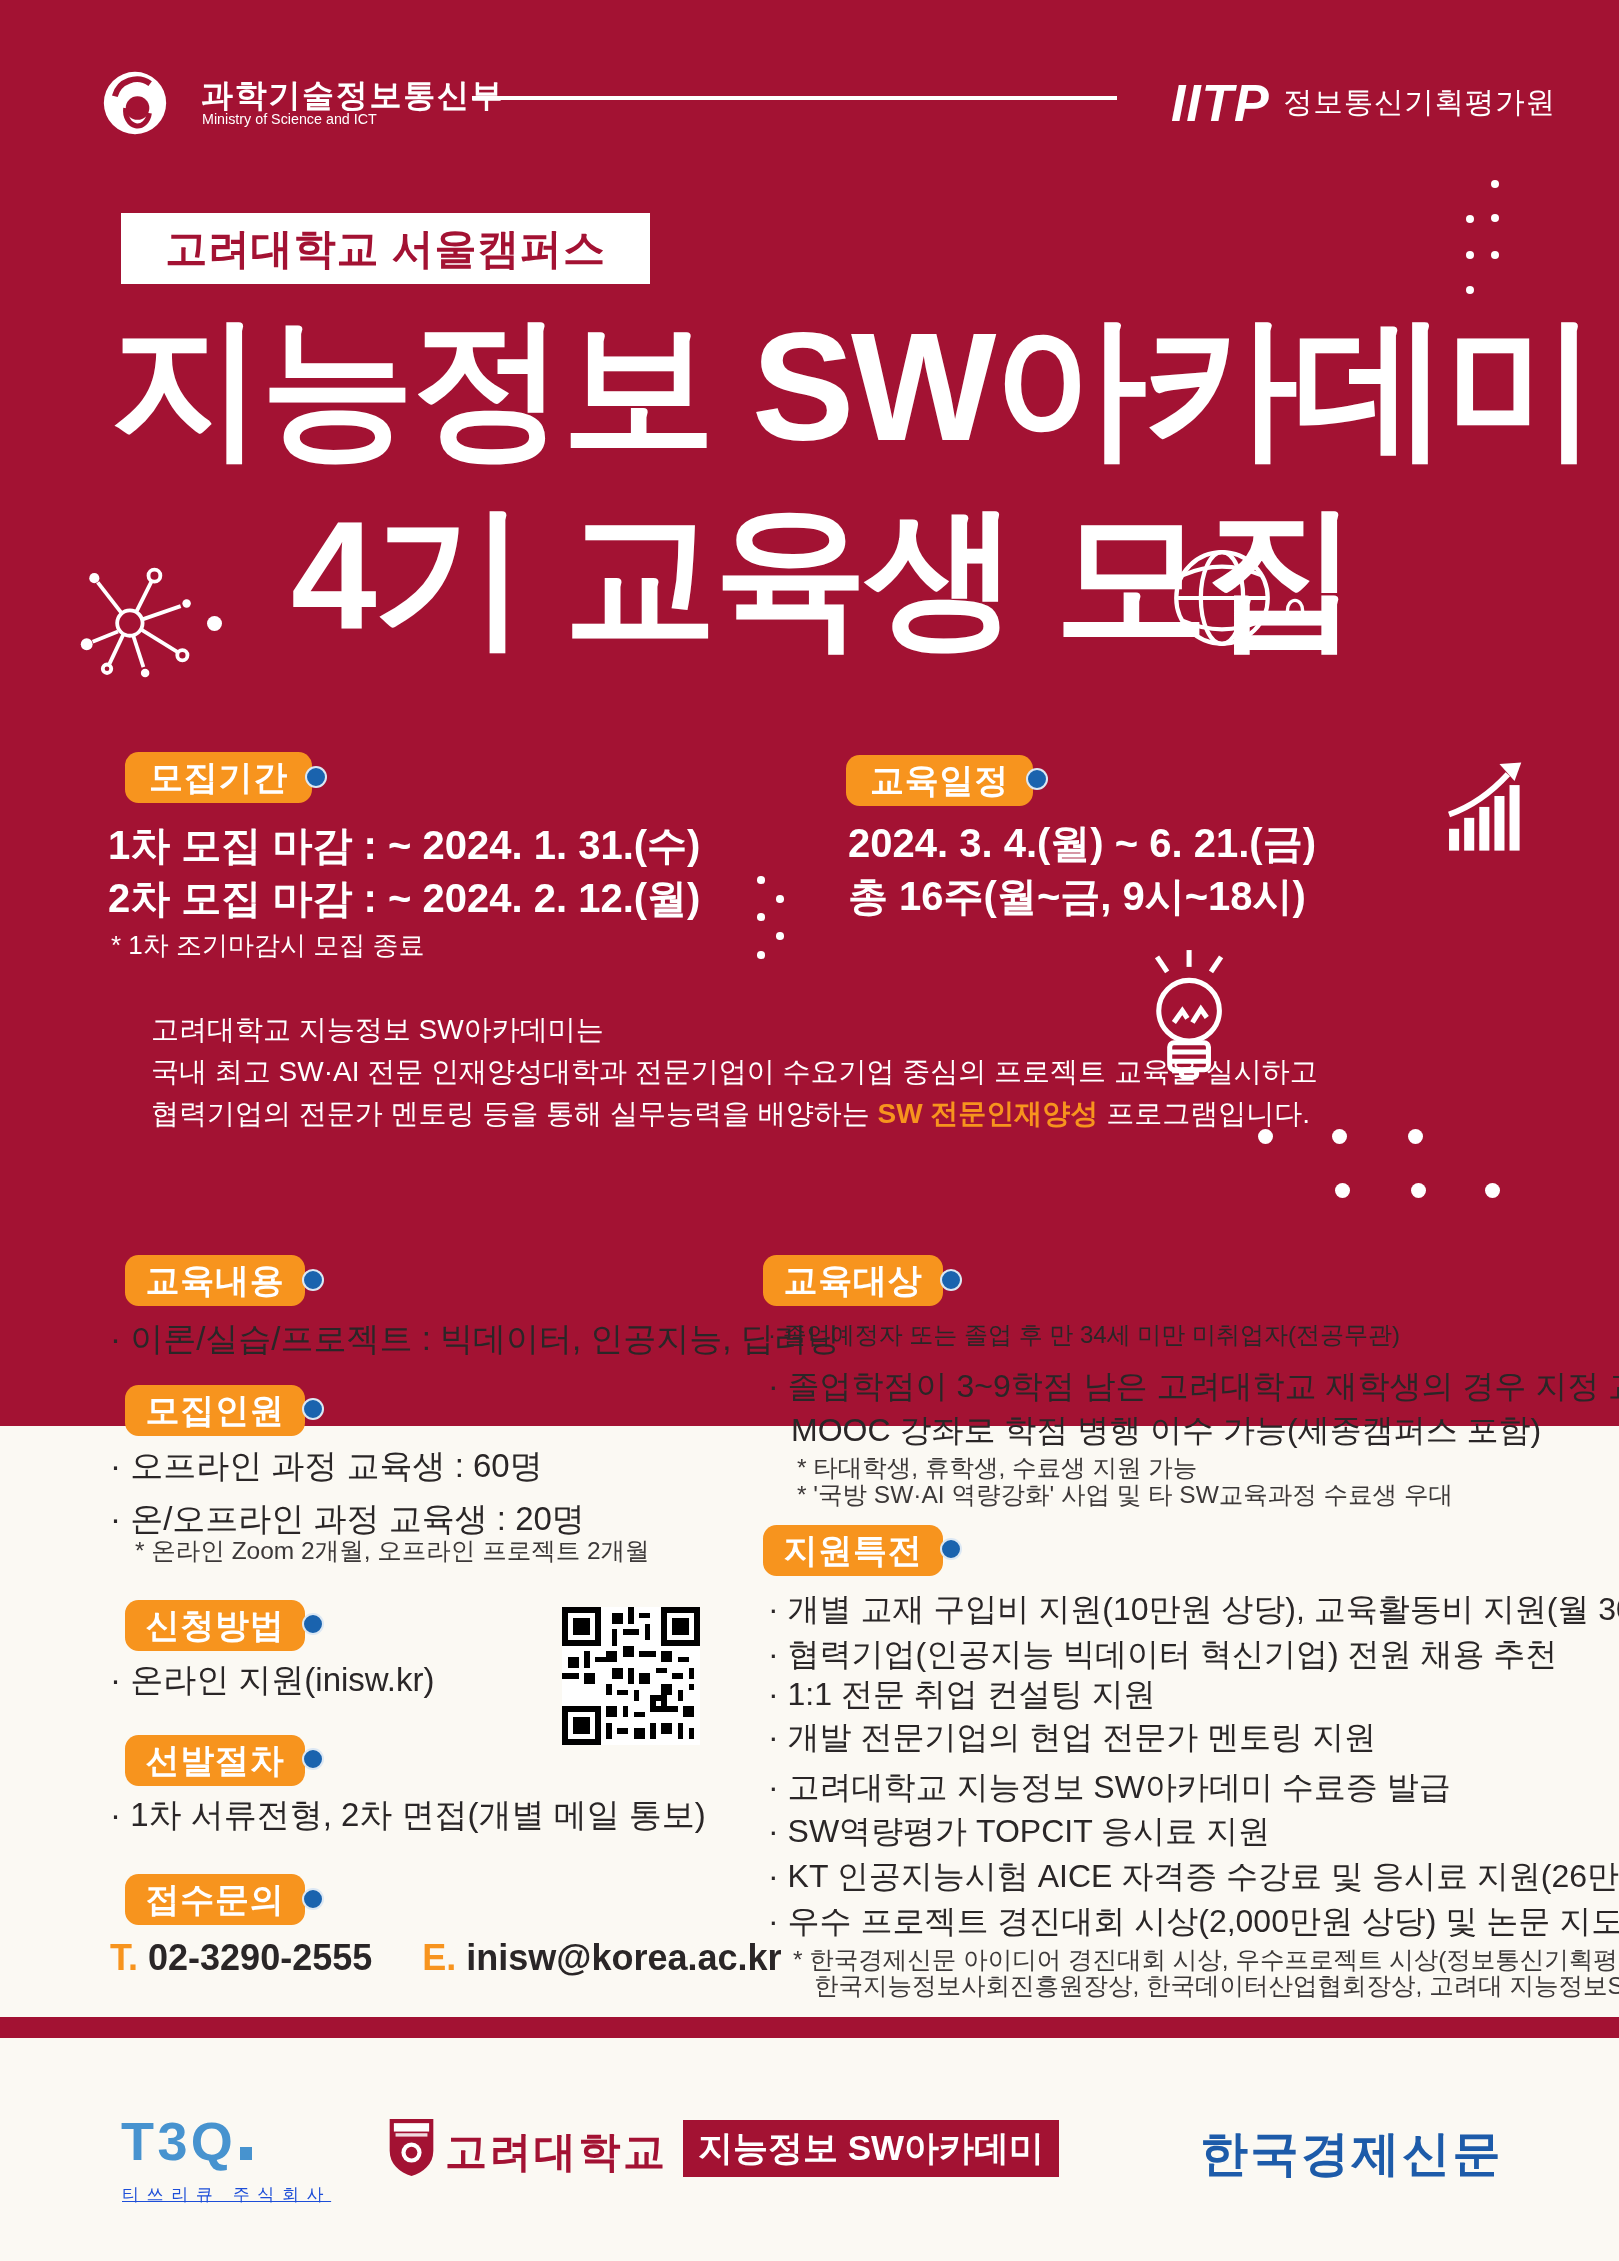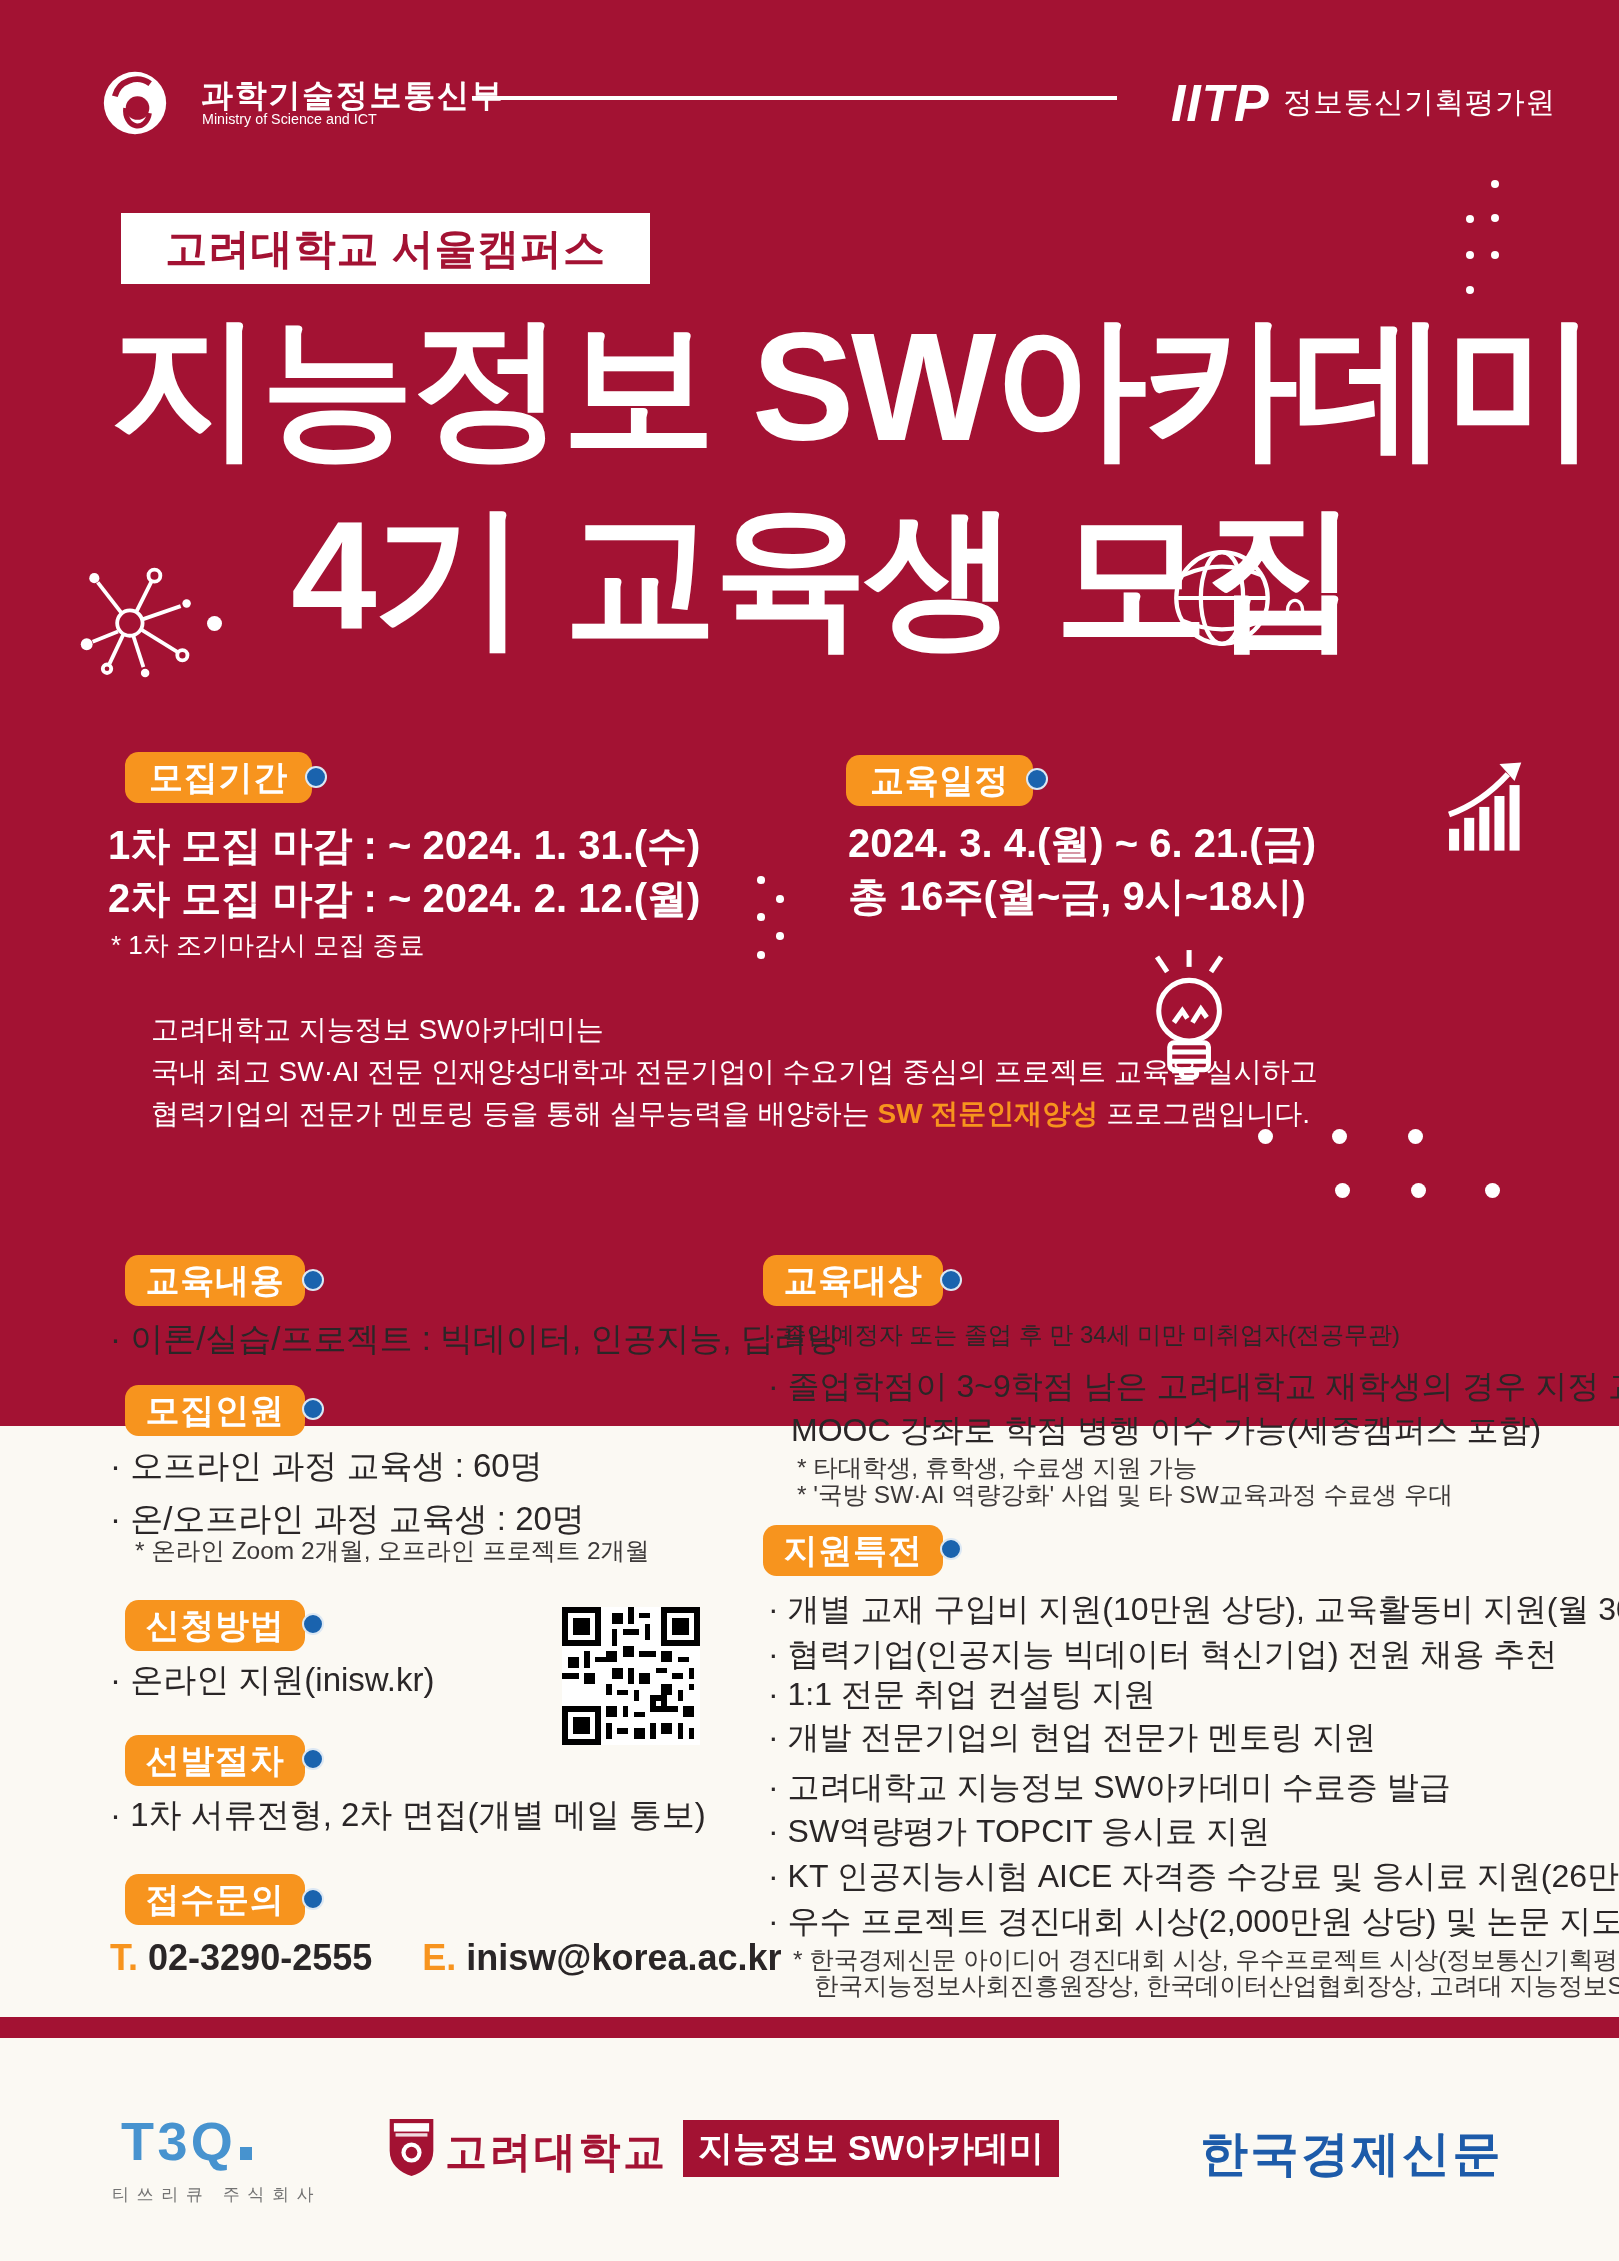--- a/index.html
+++ b/index.html
@@ -31,21 +31,21 @@
   .hr-line{position:absolute;left:472px;top:96px;width:645px;height:4.2px;background:#fff;}
   .iitp{position:absolute;left:1171px;top:73px;display:flex;align-items:center;gap:13.5px;color:#fff;white-space:nowrap;}
   .iitp .acr{font-size:52px;font-weight:900;font-style:italic;letter-spacing:0.8px;}
   .iitp .nm{font-size:29.5px;font-weight:500;letter-spacing:0.8px;}
   
   .contact{position:absolute;left:110px;top:1937px;font-size:36px;font-weight:600;white-space:nowrap;color:#2A2627;}
   .contact .lbl{color:#F7941E;font-weight:800;}
   
   .t3q{position:absolute;left:121px;top:2110px;color:#4793CF;font-weight:900;font-size:54px;letter-spacing:3.4px;white-space:nowrap;}
   .t3q .sq{display:inline-block;width:12.7px;height:12.7px;background:#4793CF;margin-left:3.4px;}
-  .t3q-sub{position:absolute;left:112px;top:2183px;color:#737373;font-size:17px;letter-spacing:7.6px;white-space:nowrap;}
+  .t3q-sub{position:absolute;left:122px;top:2183px;color:#1d4ed8;font-size:17px;letter-spacing:7.6px;white-space:nowrap;text-decoration:underline;}
   .ku-name{position:absolute;left:445px;top:2124px;color:#A31233;font-weight:900;font-size:42px;letter-spacing:2.5px;white-space:nowrap;}
   .ku-box{position:absolute;left:683px;top:2120px;height:57px;background:#A31233;color:#fff;font-weight:900;font-size:35px;
     display:flex;align-items:center;padding:0 15px;white-space:nowrap;}
   .hk{position:absolute;left:1200px;top:2122px;color:#1D5BA9;font-weight:900;font-size:48px;letter-spacing:2.5px;
     font-family:"Liberation Serif", serif;white-space:nowrap;}
 </style>
 </head>
 <body>
 
 <div class="poster">

